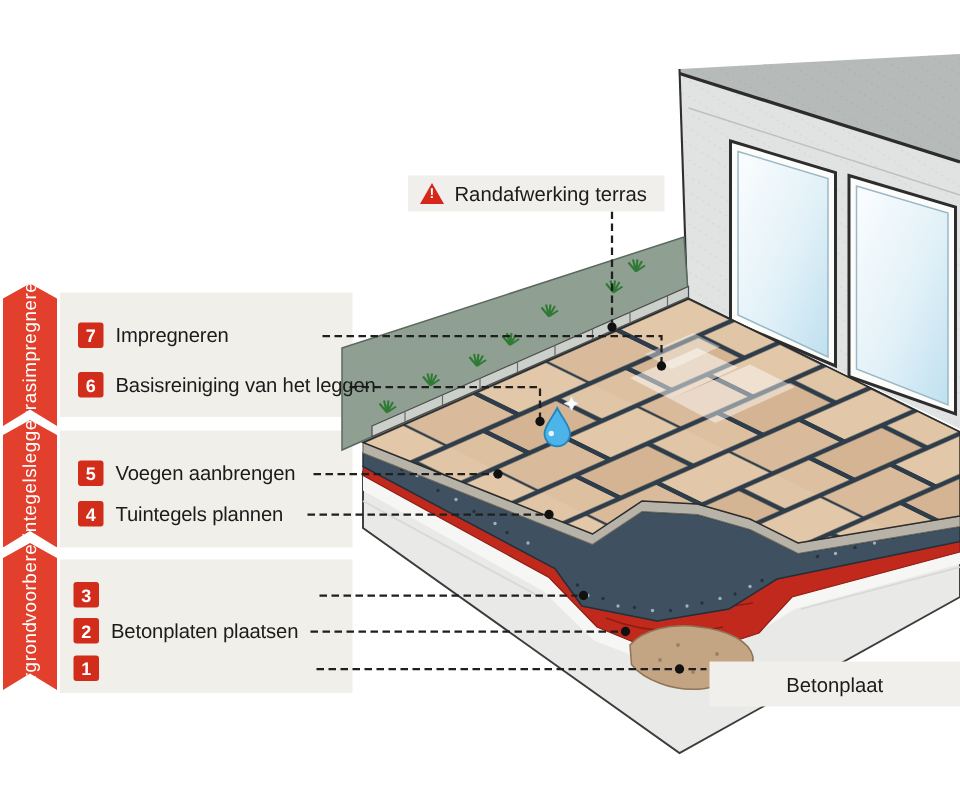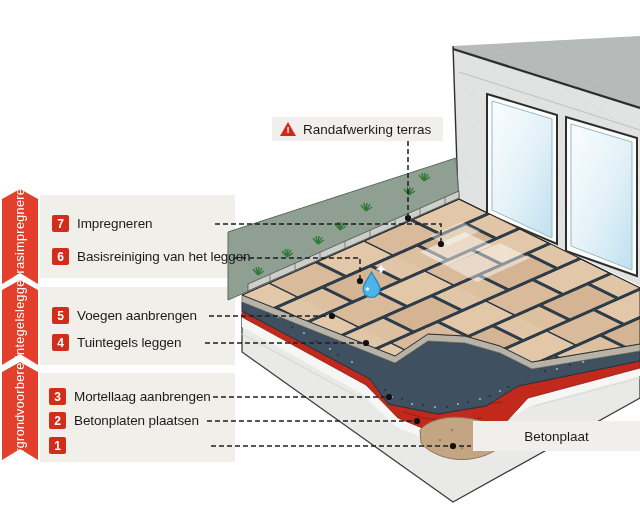--- a/index.html
+++ b/index.html
@@ -28,21 +28,21 @@
   .s7{left:52px;top:215px;} .s6{left:52px;top:248px;}
   .s5{left:52px;top:307px;} .s4{left:52px;top:334px;}
   .s3{left:49px;top:388px;} .s2{left:49px;top:412px;} .s1{left:49px;top:437px;}
   
   .warnbox{position:absolute;left:272px;top:117px;width:171px;height:24px;background:#f0efeb;
           display:flex;align-items:center;gap:7px;padding-left:8px;box-sizing:border-box;
           font-size:13.5px;z-index:3;}
   .tri{width:16px;height:14px;clip-path:polygon(50% 0,100% 100%,0 100%);background:#d6281a;
           display:flex;align-items:flex-end;justify-content:center;color:#fff;font-size:9.5px;
           font-weight:bold;line-height:13px;flex:0 0 16px;}
-  .slabbox{position:absolute;left:473px;top:421px;width:167px;height:30px;background:#f0efeb;
+  .slabbox{position:absolute;left:473px;top:441px;width:167px;height:30px;background:#f0efeb;
           display:flex;align-items:center;justify-content:center;font-size:13.5px;z-index:3;}
 </style>
 </head>
 <body>
 
 <div class="stage">
 
   <div class="panel p1"></div>
   <div class="panel p2"></div>
   <div class="panel p3"></div>
@@ -242,25 +242,24 @@
   <div class="step s6">
     <span class="num">6</span>
     <span class="lbl">Basisreiniging van het leggen</span>
   </div>
   <div class="step s5">
     <span class="num">5</span>
     <span class="lbl">Voegen aanbrengen</span>
   </div>
   <div class="step s4">
     <span class="num">4</span>
-    <span class="lbl">Tuintegels leggen</span>
+    <span class="lbl">Tuintegels plannen</span>
   </div>
   <div class="step s3">
     <span class="num">3</span>
-    <span class="lbl">Mortellaag aanbrengen</span>
   </div>
   <div class="step s2">
     <span class="num">2</span>
     <span class="lbl">Betonplaten plaatsen</span>
   </div>
   <div class="step s1">
     <span class="num">1</span>
   </div>
 
   <div class="warnbox">

